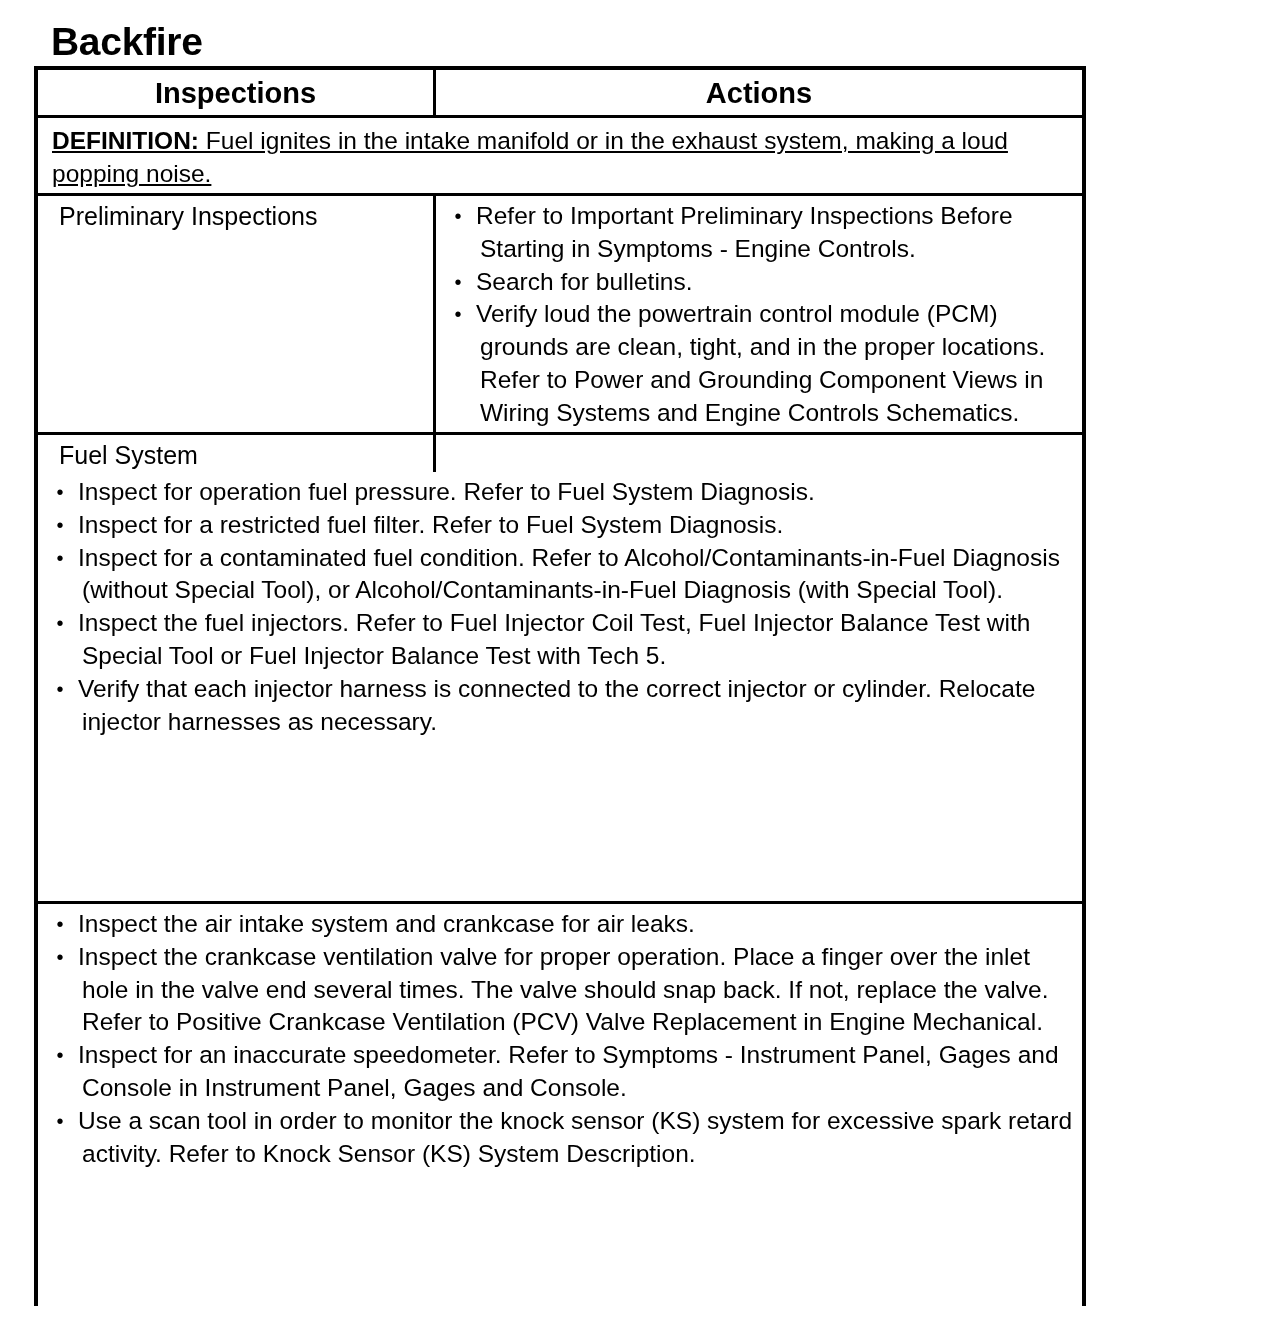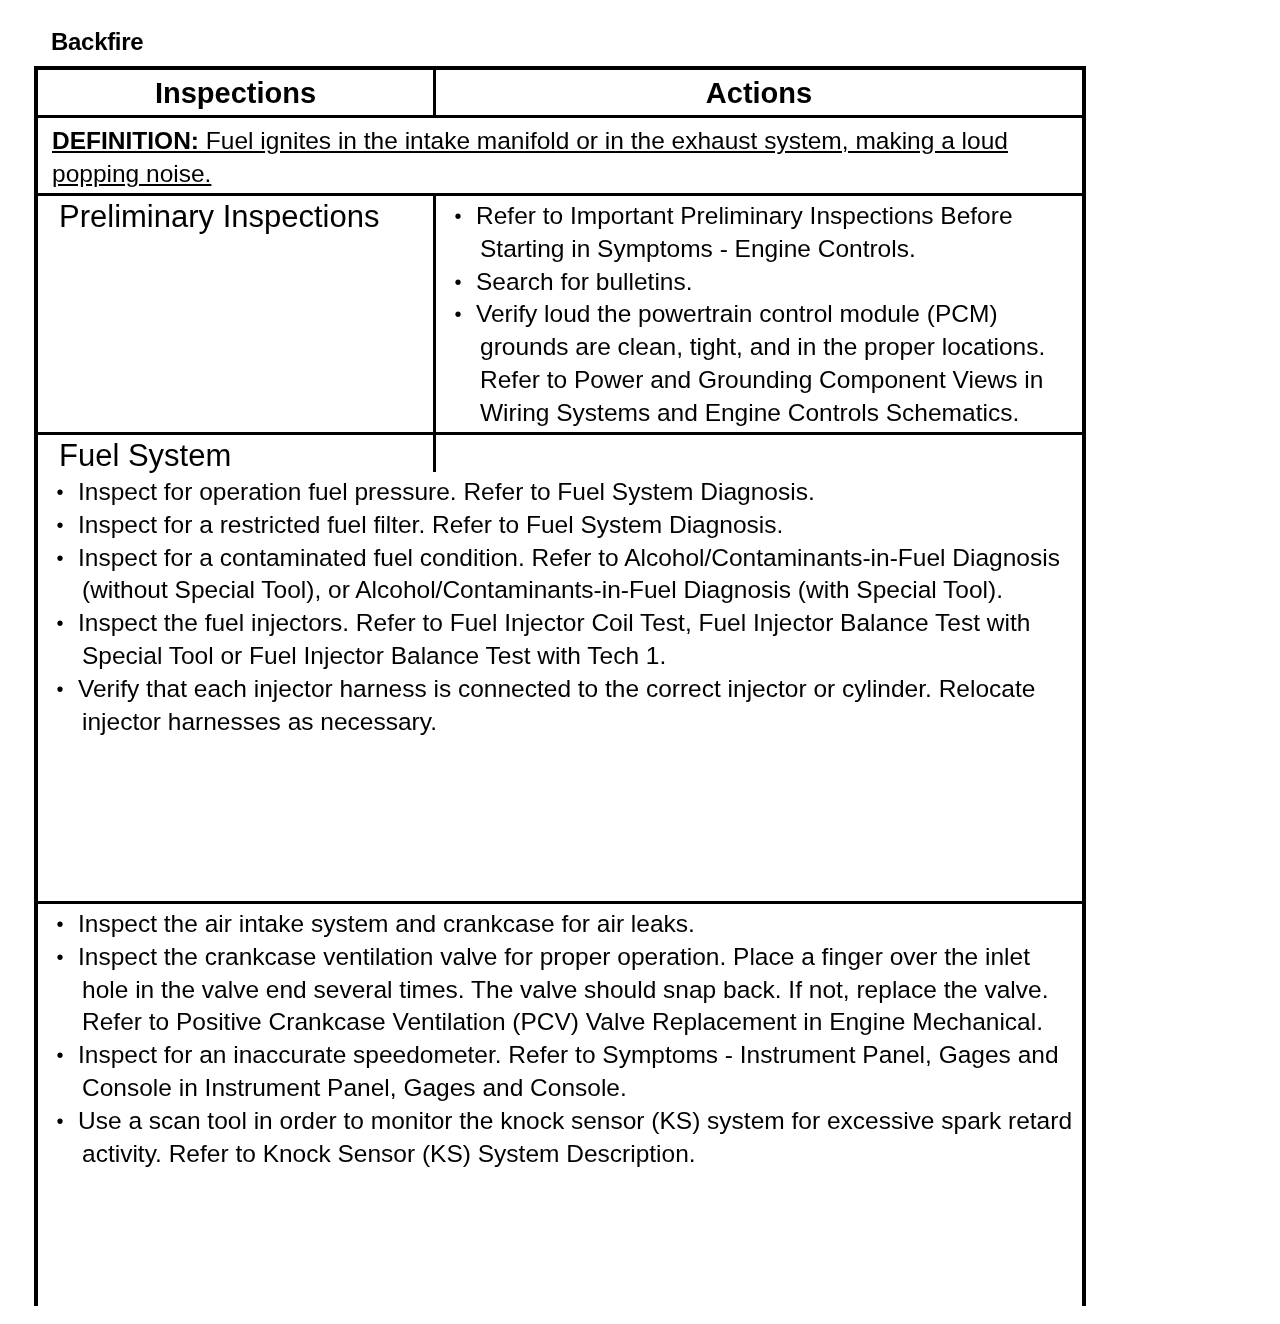--- a/index.html
+++ b/index.html
@@ -12,21 +12,21 @@
       height: 1324px;
       position: relative;
       overflow: hidden;
       font-family: "Liberation Sans", sans-serif;
       color: #000000;
     }
     .doc-title {
       position: absolute;
       left: 51px;
       top: 24px;
-      font-size: 24px;
+      font-size: 39px;
       font-weight: bold;
       line-height: 36px;
       letter-spacing: -0.3px;
     }
     .table-wrap {
       position: absolute;
       left: 34px;
       top: 66px;
       width: 1052px;
       height: 1240px;
@@ -70,21 +70,21 @@
       height: 78px;
       padding: 6px 14px 0 14px;
       font-size: 24.5px;
       line-height: 33px;
       text-decoration: underline;
     }
     .def-row .def-label {
       font-weight: bold;
     }
     .section-label {
-      font-size: 31px;
+      font-size: 25px;
       line-height: 33px;
       padding-top: 4px;
     }
     .section-label.indent1 { padding-left: 21px; }
     .section-label.indent0 { padding-left: 14px; }
     .actions {
       list-style: none;
       margin: 0;
       padding: 4px 10px 0 12px;
     }
@@ -159,21 +159,21 @@
         <li class="action-item">
             <span class="bullet">•</span>
             <span class="text">Inspect for a restricted fuel filter. Refer to Fuel System Diagnosis.</span>
           </li>
         <li class="action-item">
             <span class="bullet">•</span>
             <span class="text">Inspect for a contaminated fuel condition. Refer to Alcohol/Contaminants-in-Fuel Diagnosis (without Special Tool), or Alcohol/Contaminants-in-Fuel Diagnosis (with Special Tool).</span>
           </li>
         <li class="action-item">
             <span class="bullet">•</span>
-            <span class="text">Inspect the fuel injectors. Refer to Fuel Injector Coil Test, Fuel Injector Balance Test with Special Tool or Fuel Injector Balance Test with Tech 1.</span>
+            <span class="text">Inspect the fuel injectors. Refer to Fuel Injector Coil Test, Fuel Injector Balance Test with Special Tool or Fuel Injector Balance Test with Tech 5.</span>
           </li>
         <li class="action-item">
             <span class="bullet">•</span>
             <span class="text">Verify that each injector harness is connected to the correct injector or cylinder. Relocate injector harnesses as necessary.</span>
           </li>
       </ul>
     </div>
   </div>
 
   <div class="row row-sensor last">

